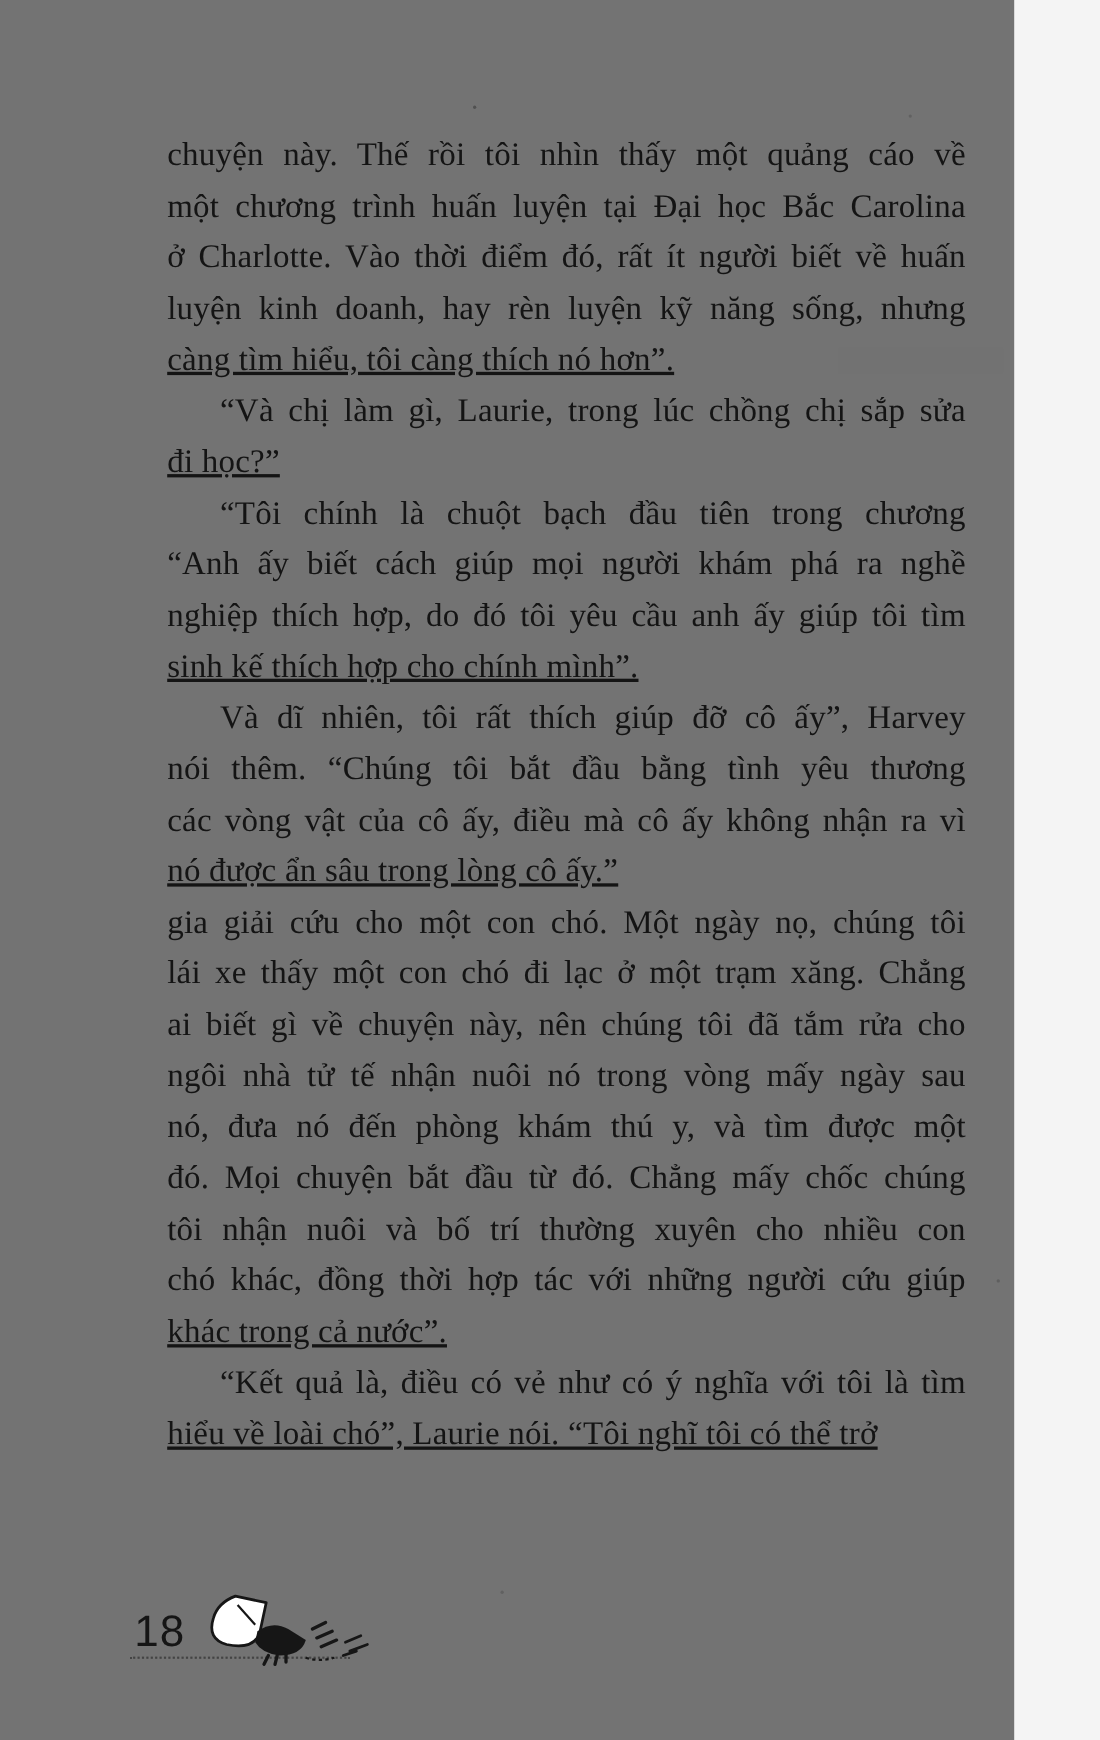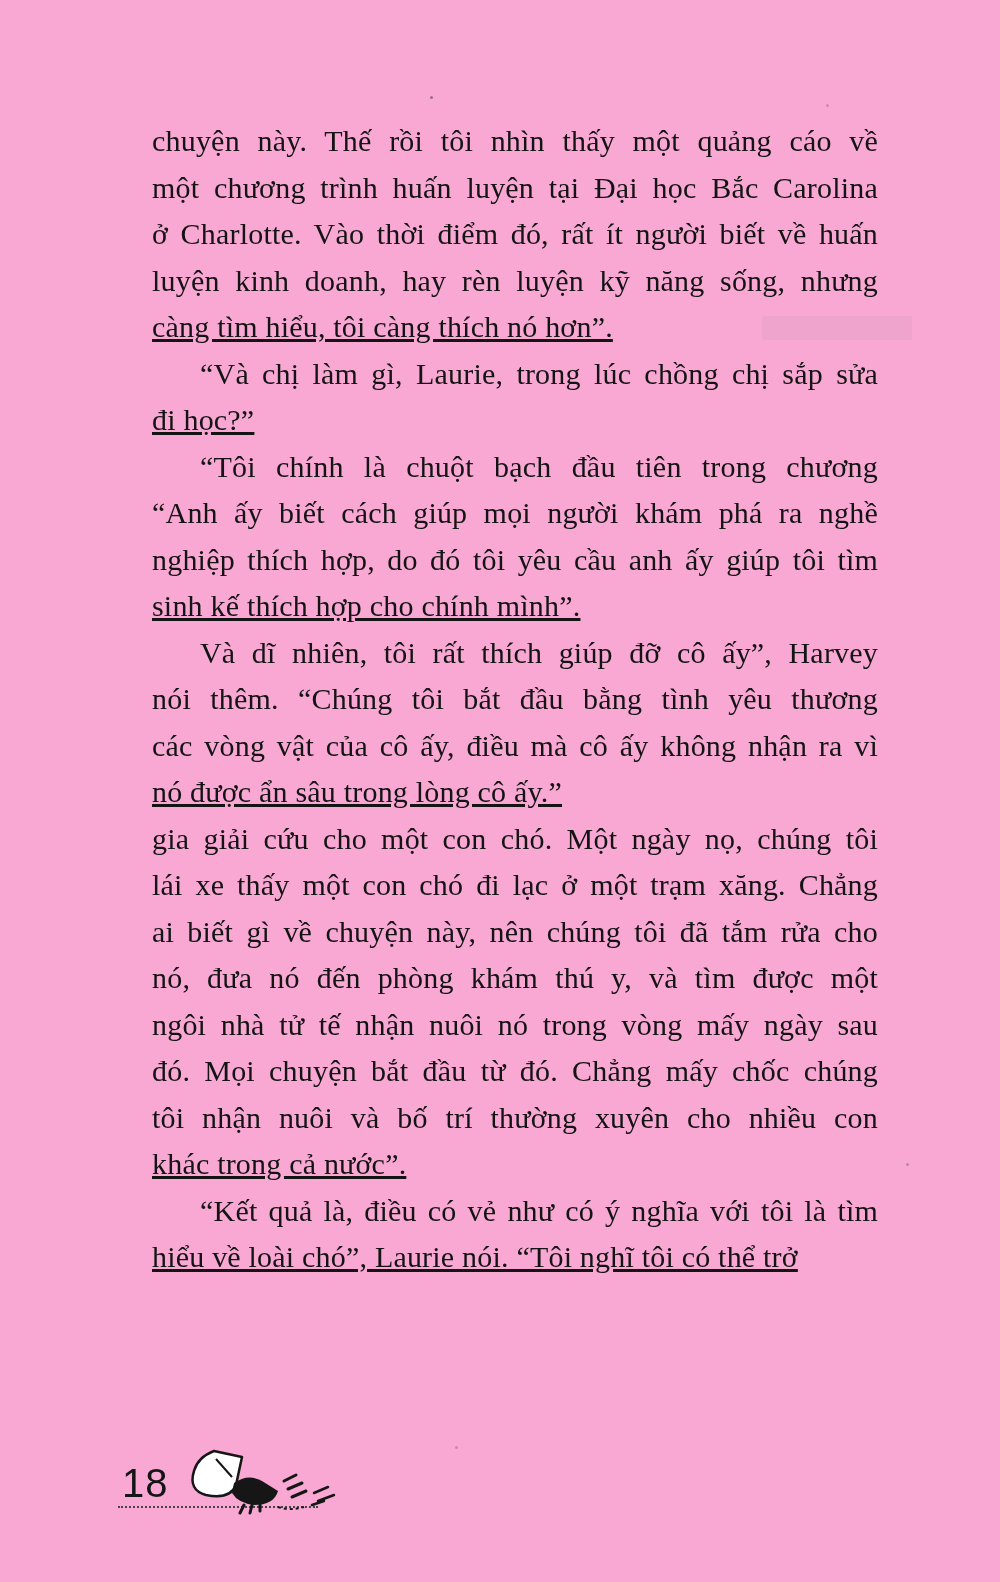--- a/index.html
+++ b/index.html
@@ -3,22 +3,22 @@
 <meta charset="utf-8">
 <style>
   html, body { margin: 0; padding: 0; }
   body {
     width: 1000px; height: 1582px;
     background: #f4f4f4;
     font-family: "Liberation Serif", "DejaVu Serif", serif;
   }
   .page {
     position: relative;
-    width: 1000px; height: 1582px;
-    background: #f9a8d4;
+    width: 922px; height: 1582px;
+    background: #737373;
     overflow: hidden;
     color: #141414;
   }
   .textblock {
     position: absolute;
     left: 152px; top: 118px;
     width: 726px;
     font-size: 30px;
     line-height: 46.5px;
     letter-spacing: 0.2px;
@@ -87,24 +87,25 @@
     <div class="ln">“Anh ấy biết cách giúp mọi người khám phá ra nghề</div>
     <div class="ln">nghiệp thích hợp, do đó tôi yêu cầu anh ấy giúp tôi tìm</div>
     <div class="ln last">sinh kế thích hợp cho chính mình”.</div>
     <div class="ln ind">Và dĩ nhiên, tôi rất thích giúp đỡ cô ấy”, Harvey</div>
     <div class="ln">nói thêm. “Chúng tôi bắt đầu bằng tình yêu thương</div>
     <div class="ln">các vòng vật của cô ấy, điều mà cô ấy không nhận ra vì</div>
     <div class="ln last">nó được ẩn sâu trong lòng cô ấy.”</div>
     <div class="ln">gia giải cứu cho một con chó. Một ngày nọ, chúng tôi</div>
     <div class="ln">lái xe thấy một con chó đi lạc ở một trạm xăng. Chẳng</div>
     <div class="ln">ai biết gì về chuyện này, nên chúng tôi đã tắm rửa cho</div>
+    <div class="ln">ngôi nhà tử tế nhận nuôi nó trong vòng mấy ngày sau</div>
     <div class="ln">nó, đưa nó đến phòng khám thú y, và tìm được một</div>
-    <div class="ln">ngôi nhà tử tế nhận nuôi nó trong vòng mấy ngày sau</div>
     <div class="ln">đó. Mọi chuyện bắt đầu từ đó. Chẳng mấy chốc chúng</div>
     <div class="ln">tôi nhận nuôi và bố trí thường xuyên cho nhiều con</div>
+    <div class="ln">chó khác, đồng thời hợp tác với những người cứu giúp</div>
     <div class="ln last">khác trong cả nước”.</div>
     <div class="ln ind">“Kết quả là, điều có vẻ như có ý nghĩa với tôi là tìm</div>
     <div class="ln last">hiểu về loài chó”, Laurie nói. “Tôi nghĩ tôi có thể trở</div>
   </div>
 
   <div class="smudge"></div>
   <div class="speck" style="left:430px; top:96px;"></div>
   <div class="speck" style="left:826px; top:104px; opacity:.5;"></div>
   <div class="speck" style="left:906px; top:1163px; opacity:.6;"></div>
   <div class="speck" style="left:455px; top:1446px; opacity:.5;"></div>

